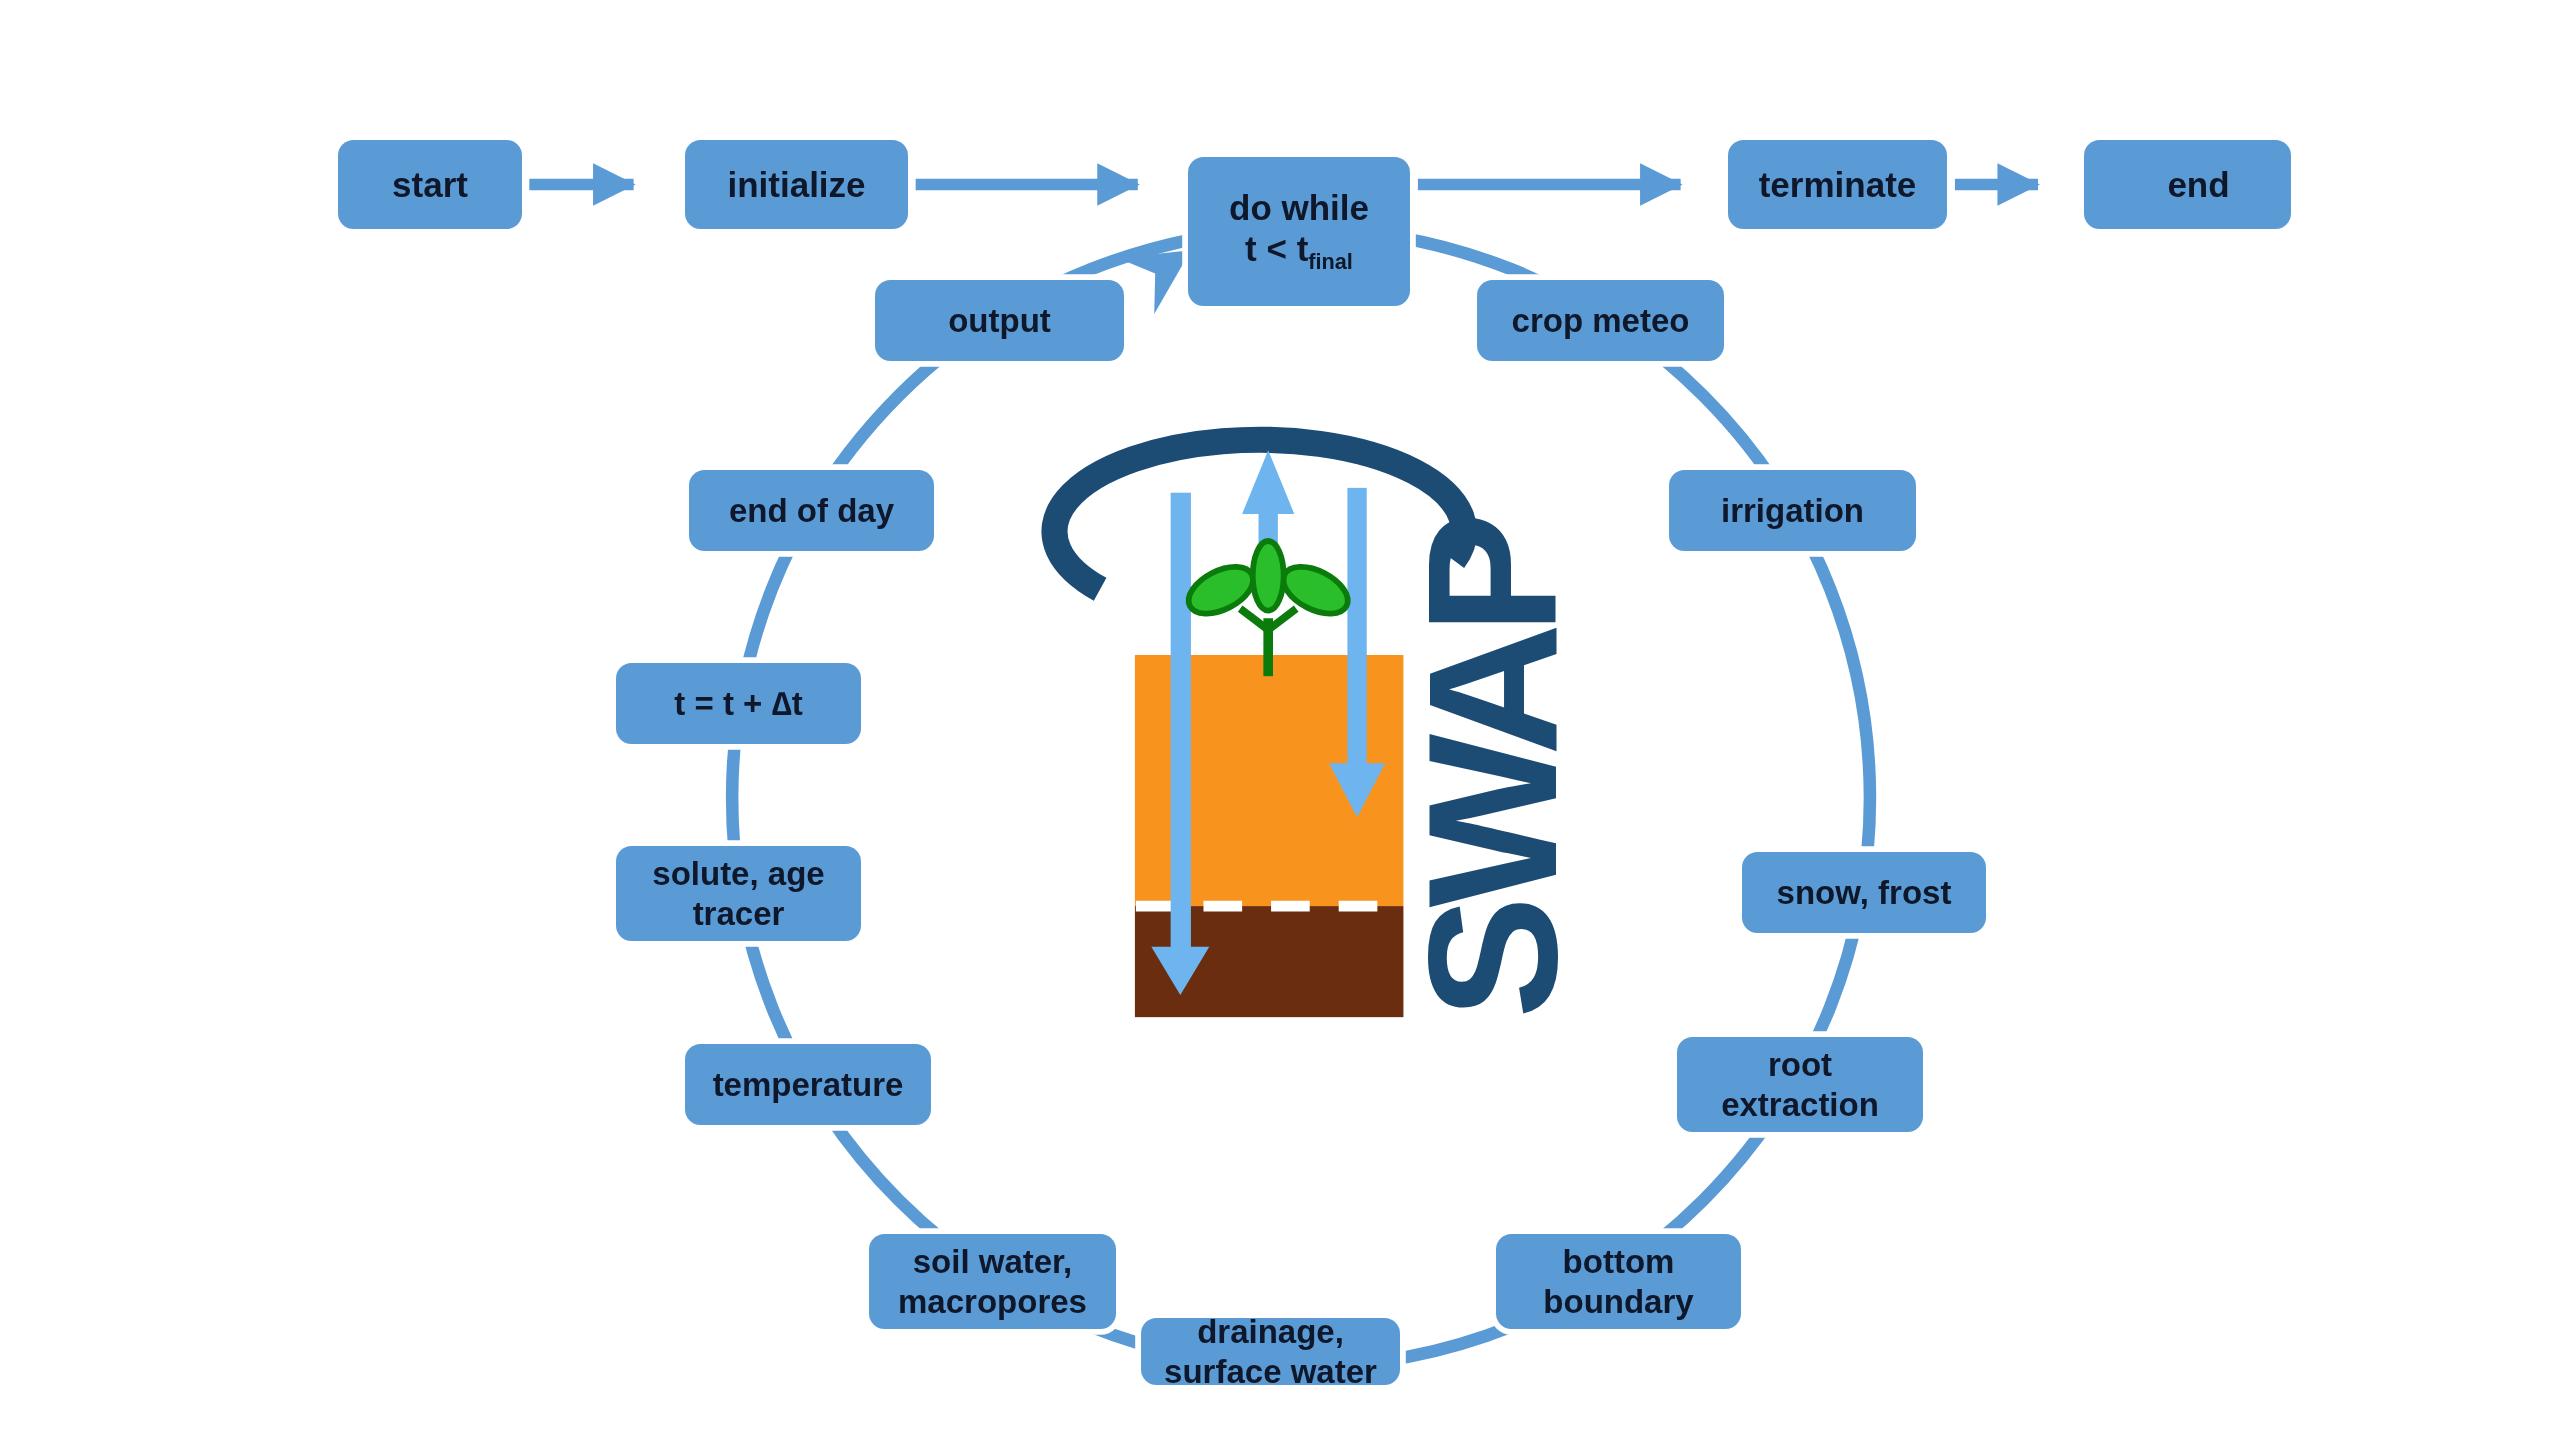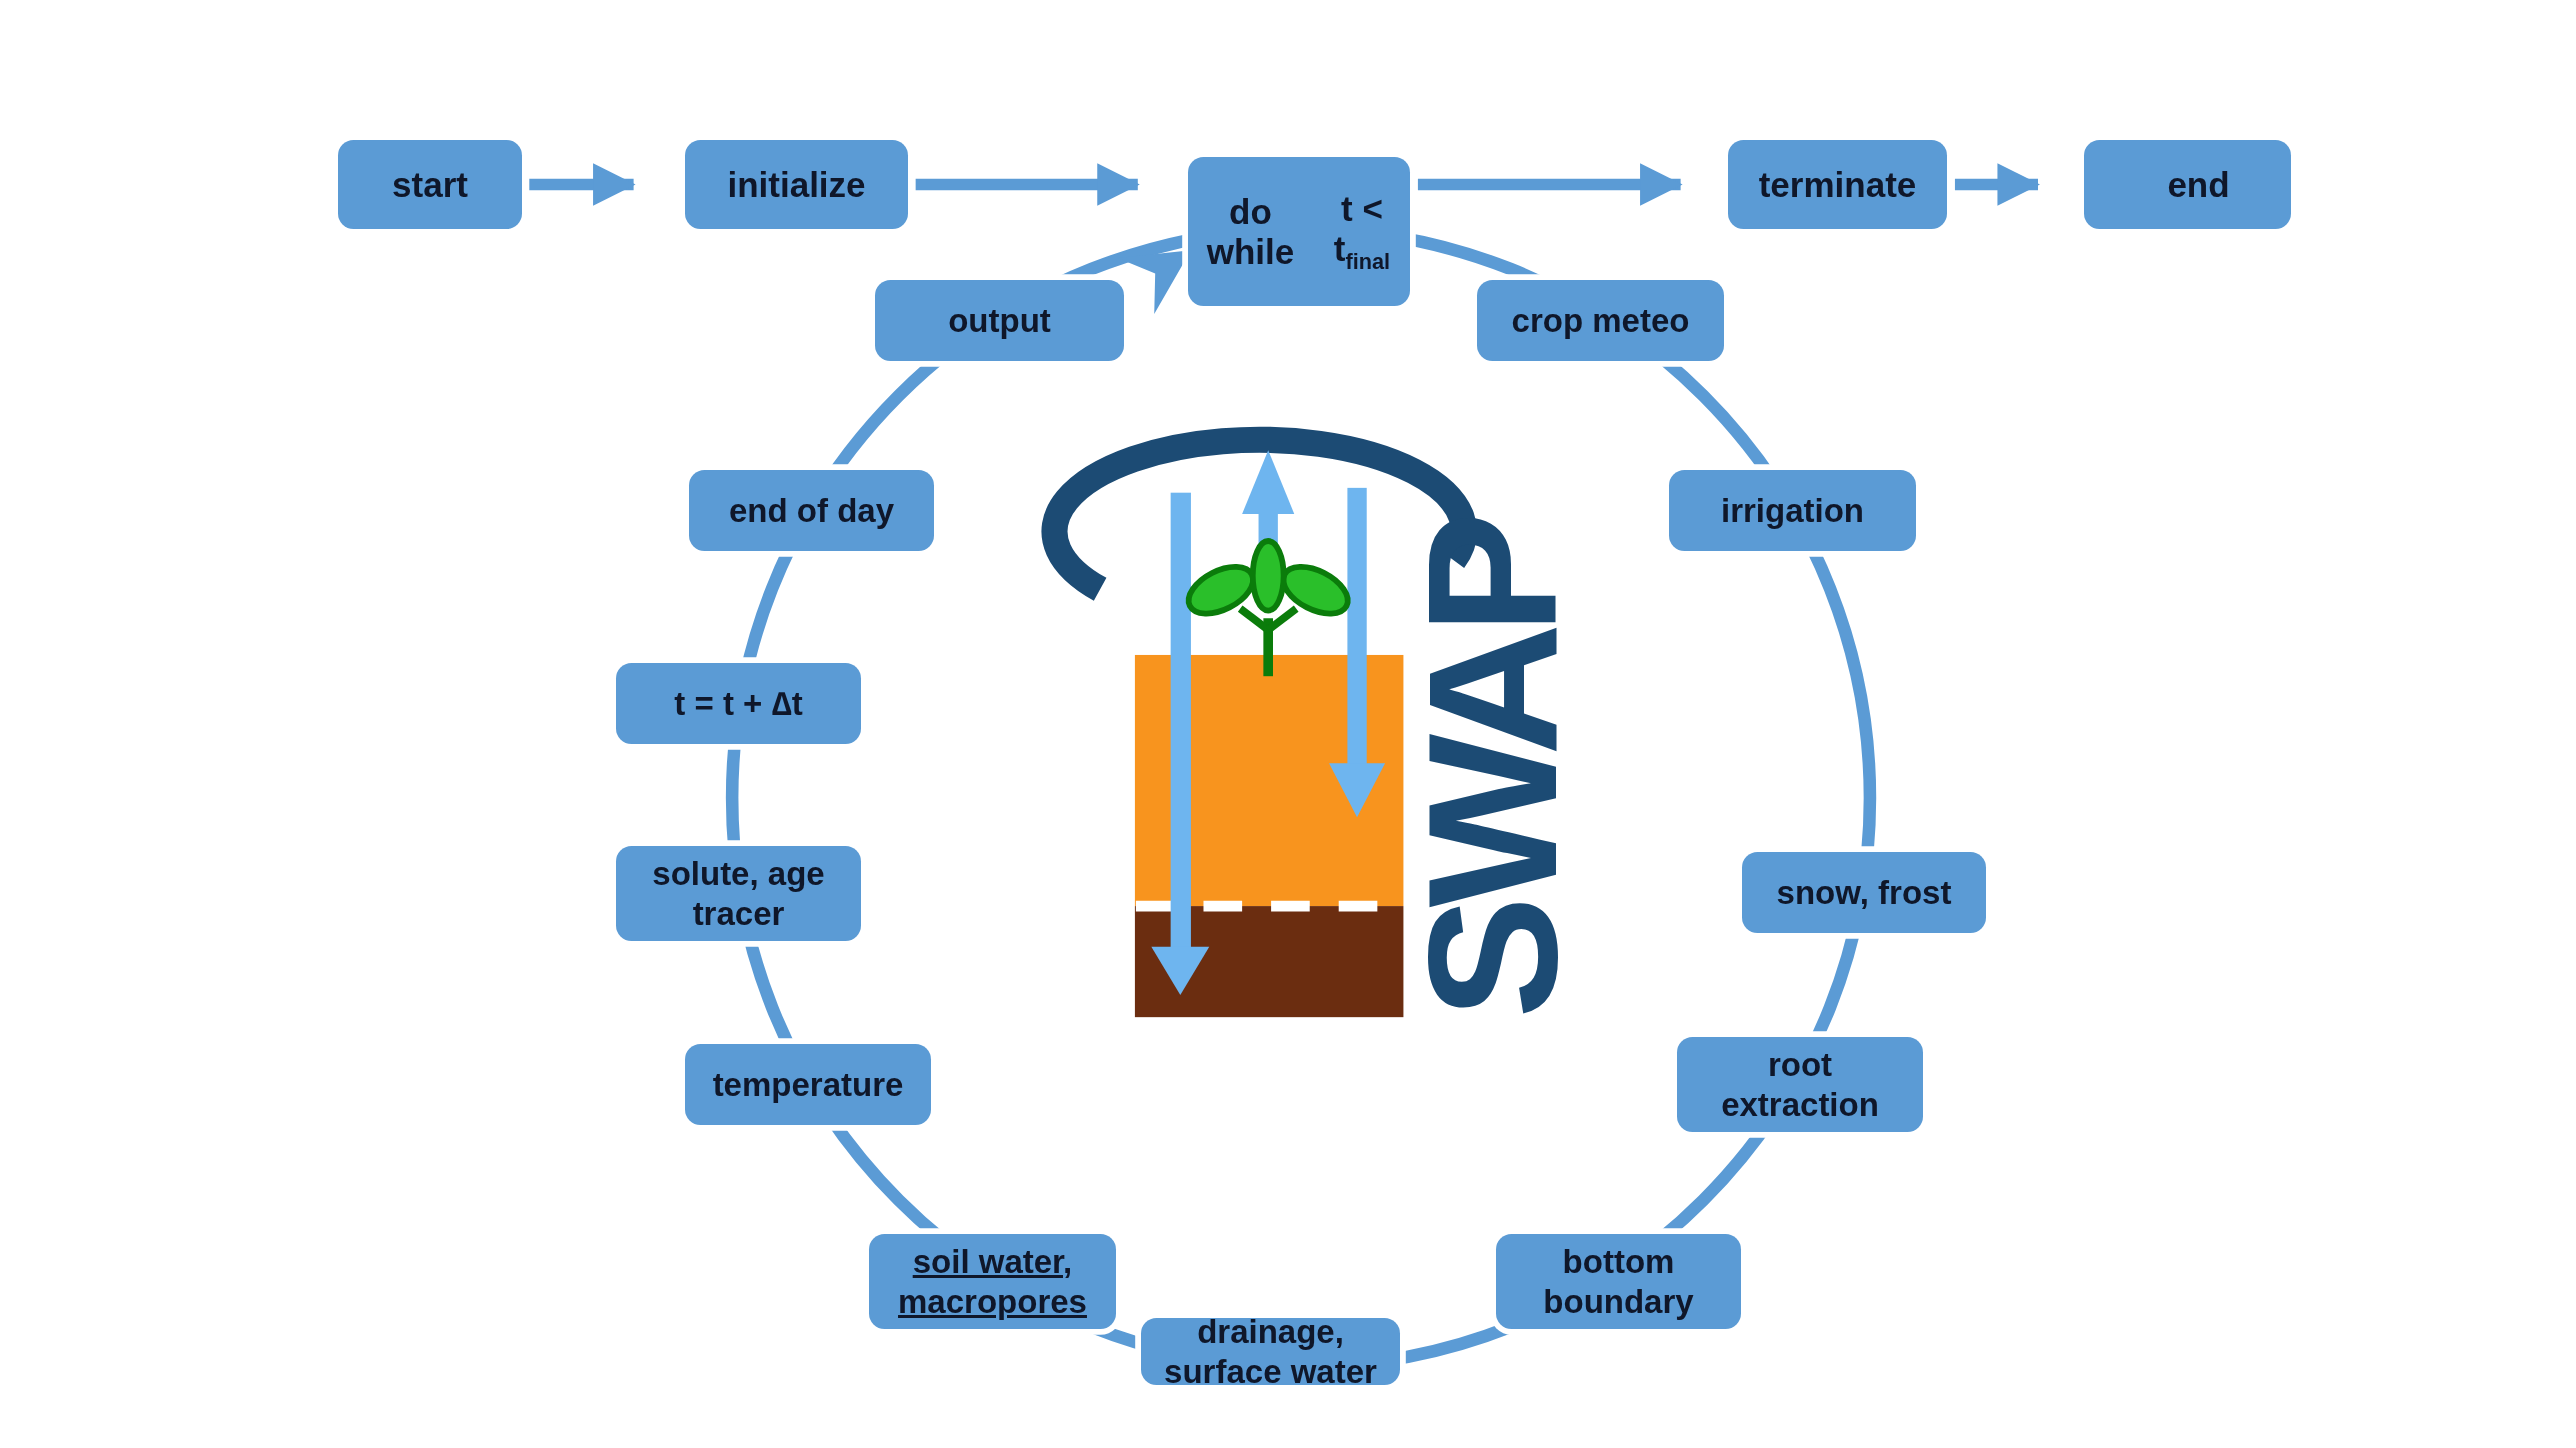--- a/index.html
+++ b/index.html
@@ -20,21 +20,21 @@
     display:flex;
     align-items:center;
     justify-content:center;
     text-align:center;
     white-space:pre-line;
     box-shadow:0 0 0 5.8px #ffffff;
     z-index:3;
   }
   .node.top{font-size:35px;}
   .node.cyc{font-size:33px;line-height:40px;}
-  .dowhile{flex-direction:row;gap:1px;font-size:35px;}
+  .dowhile{flex-direction:column;gap:1px;font-size:35px;}
   .dw-cond sub{font-size:0.62em;}
   .swap-wordmark{
     position:absolute;
     left:1192px;top:679px;
     width:599px;height:184px;
     line-height:184px;
     text-align:center;
     font-size:184px;
     font-weight:bold;
     letter-spacing:-11.6px;
@@ -105,21 +105,21 @@
 
   <div class="node cyc" style="left:1477px;top:280px;width:247px;height:81px;">crop meteo</div>
   <div class="node cyc" style="left:1669px;top:470px;width:247px;height:81px;">irrigation</div>
   <div class="node cyc" style="left:1742px;top:852px;width:244px;height:81px;">snow, frost</div>
   <div class="node cyc" style="left:1677px;top:1037px;width:246px;height:95px;">root
 extraction</div>
   <div class="node cyc" style="left:1496px;top:1234px;width:245px;height:95px;">bottom
 boundary</div>
   <div class="node cyc" style="left:1141px;top:1318px;width:259px;height:67px;">drainage,
 surface water</div>
-  <div class="node cyc" style="left:869px;top:1234px;width:247px;height:95px;text-decoration:underline;">soil water,
+  <div class="node cyc" style="left:869px;top:1234px;width:247px;height:95px;">soil water,
 macropores</div>
   <div class="node cyc" style="left:685px;top:1044px;width:246px;height:81px;">temperature</div>
   <div class="node cyc" style="left:616px;top:846px;width:245px;height:95px;">solute, age
 tracer</div>
   <div class="node cyc" style="left:616px;top:663px;width:245px;height:81px;">t = t + ∆t</div>
   <div class="node cyc" style="left:689px;top:470px;width:245px;height:81px;">end of day</div>
   <div class="node cyc" style="left:875px;top:280px;width:249px;height:81px;">output</div>
 
 </div>
 

